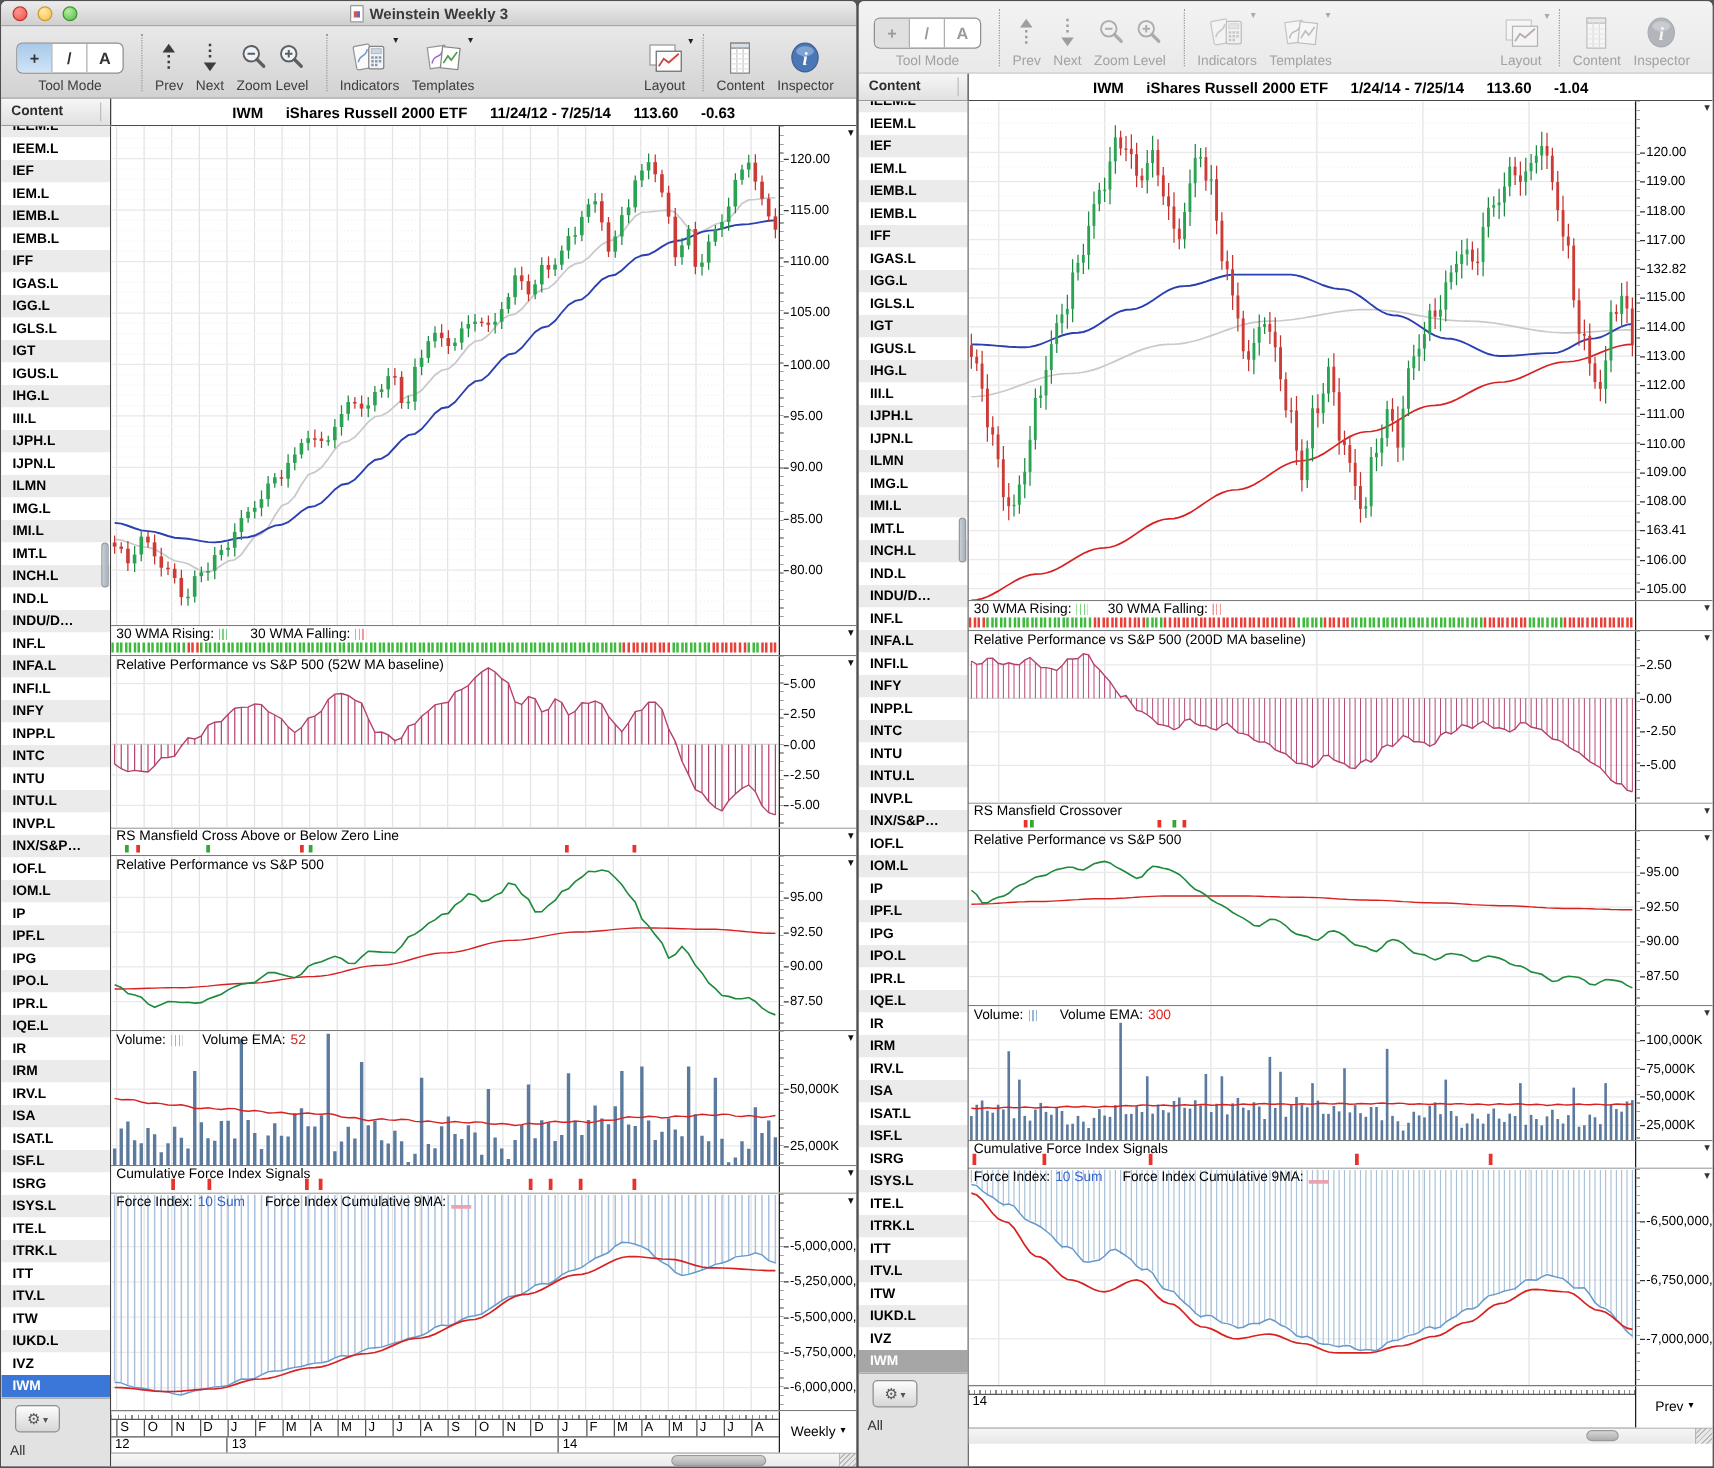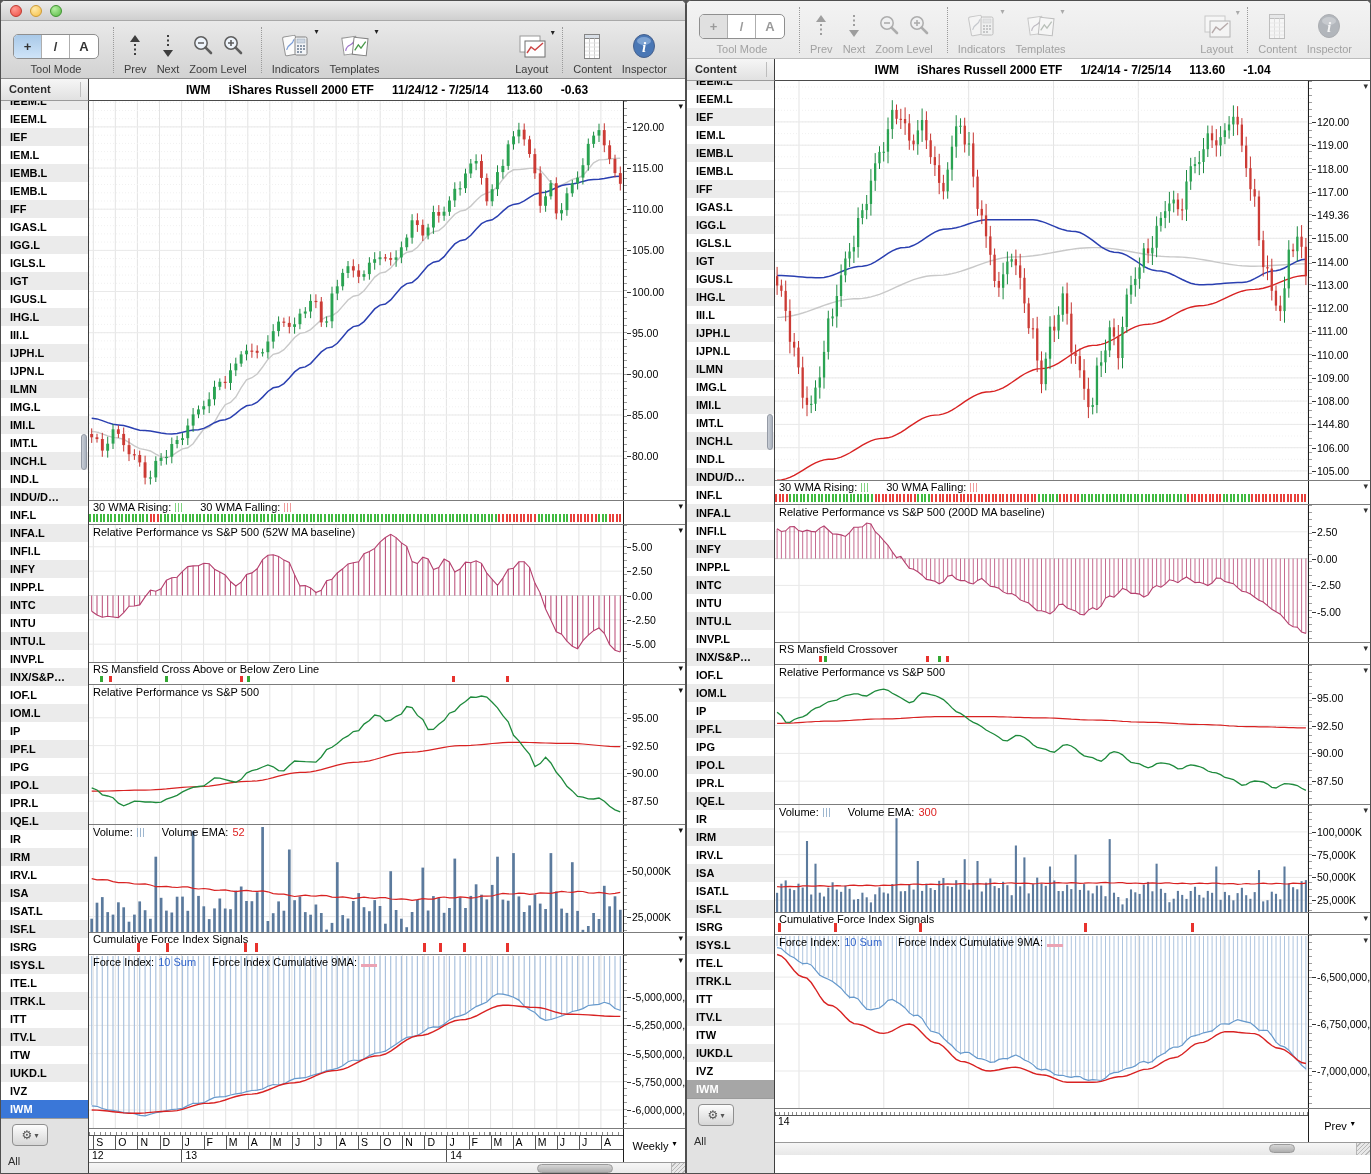--- a/index.html
+++ b/index.html
@@ -121,20 +121,24 @@
 <body>
 
 <div class="screen">
 
 <div class="window active" id="win-l">
   <div class="titlebar">
     <div class="traffic">
       <span class="light red"></span>
       <span class="light yellow"></span>
       <span class="light green"></span>
+    </div>
+    <div class="title">
+      <span class="doc-icon"></span>
+      <span>Weinstein Weekly 3</span>
     </div>
   </div>
   <div class="toolbar">
     <div class="tgroup">
       <div class="seg">
         <span class="seg-btn seg-sel">+</span>
         <span class="seg-btn">/</span>
         <span class="seg-btn">A</span>
       </div>
       <span class="tlabel">Tool Mode</span>
@@ -1953,30 +1957,30 @@
                   <rect x="529.7" y="165.8" width="2.3" height="29.4" fill="#cc3b35"></rect>
                 </svg>
               </div>
             </div>
         <div class="axis" id="axis-price-r">
               <span class="disc">▾</span>
               <span class="ytick" style="top: 40.9px;">120.00</span>
               <span class="ytick" style="top: 64.2px;">119.00</span>
               <span class="ytick" style="top: 87.5px;">118.00</span>
               <span class="ytick" style="top: 110.7px;">117.00</span>
-              <span class="ytick" style="top: 134px;">149.36</span>
+              <span class="ytick" style="top: 134px;">132.82</span>
               <span class="ytick" style="top: 157.3px;">115.00</span>
               <span class="ytick" style="top: 180.5px;">114.00</span>
               <span class="ytick" style="top: 203.8px;">113.00</span>
               <span class="ytick" style="top: 227.1px;">112.00</span>
               <span class="ytick" style="top: 250.3px;">111.00</span>
               <span class="ytick" style="top: 273.6px;">110.00</span>
               <span class="ytick" style="top: 296.9px;">109.00</span>
               <span class="ytick" style="top: 320.1px;">108.00</span>
-              <span class="ytick" style="top: 343.4px;">144.80</span>
+              <span class="ytick" style="top: 343.4px;">163.41</span>
               <span class="ytick" style="top: 366.7px;">106.00</span>
               <span class="ytick" style="top: 389.9px;">105.00</span>
             </div>
       </div>
       <div class="panel row-strip">
         <div class="plot">
           <div class="strip-label">
             <span>30 WMA Rising:</span>
                 <span class="bars3 g"></span>
             <span class="lbl-gap">30 WMA Falling:</span>

